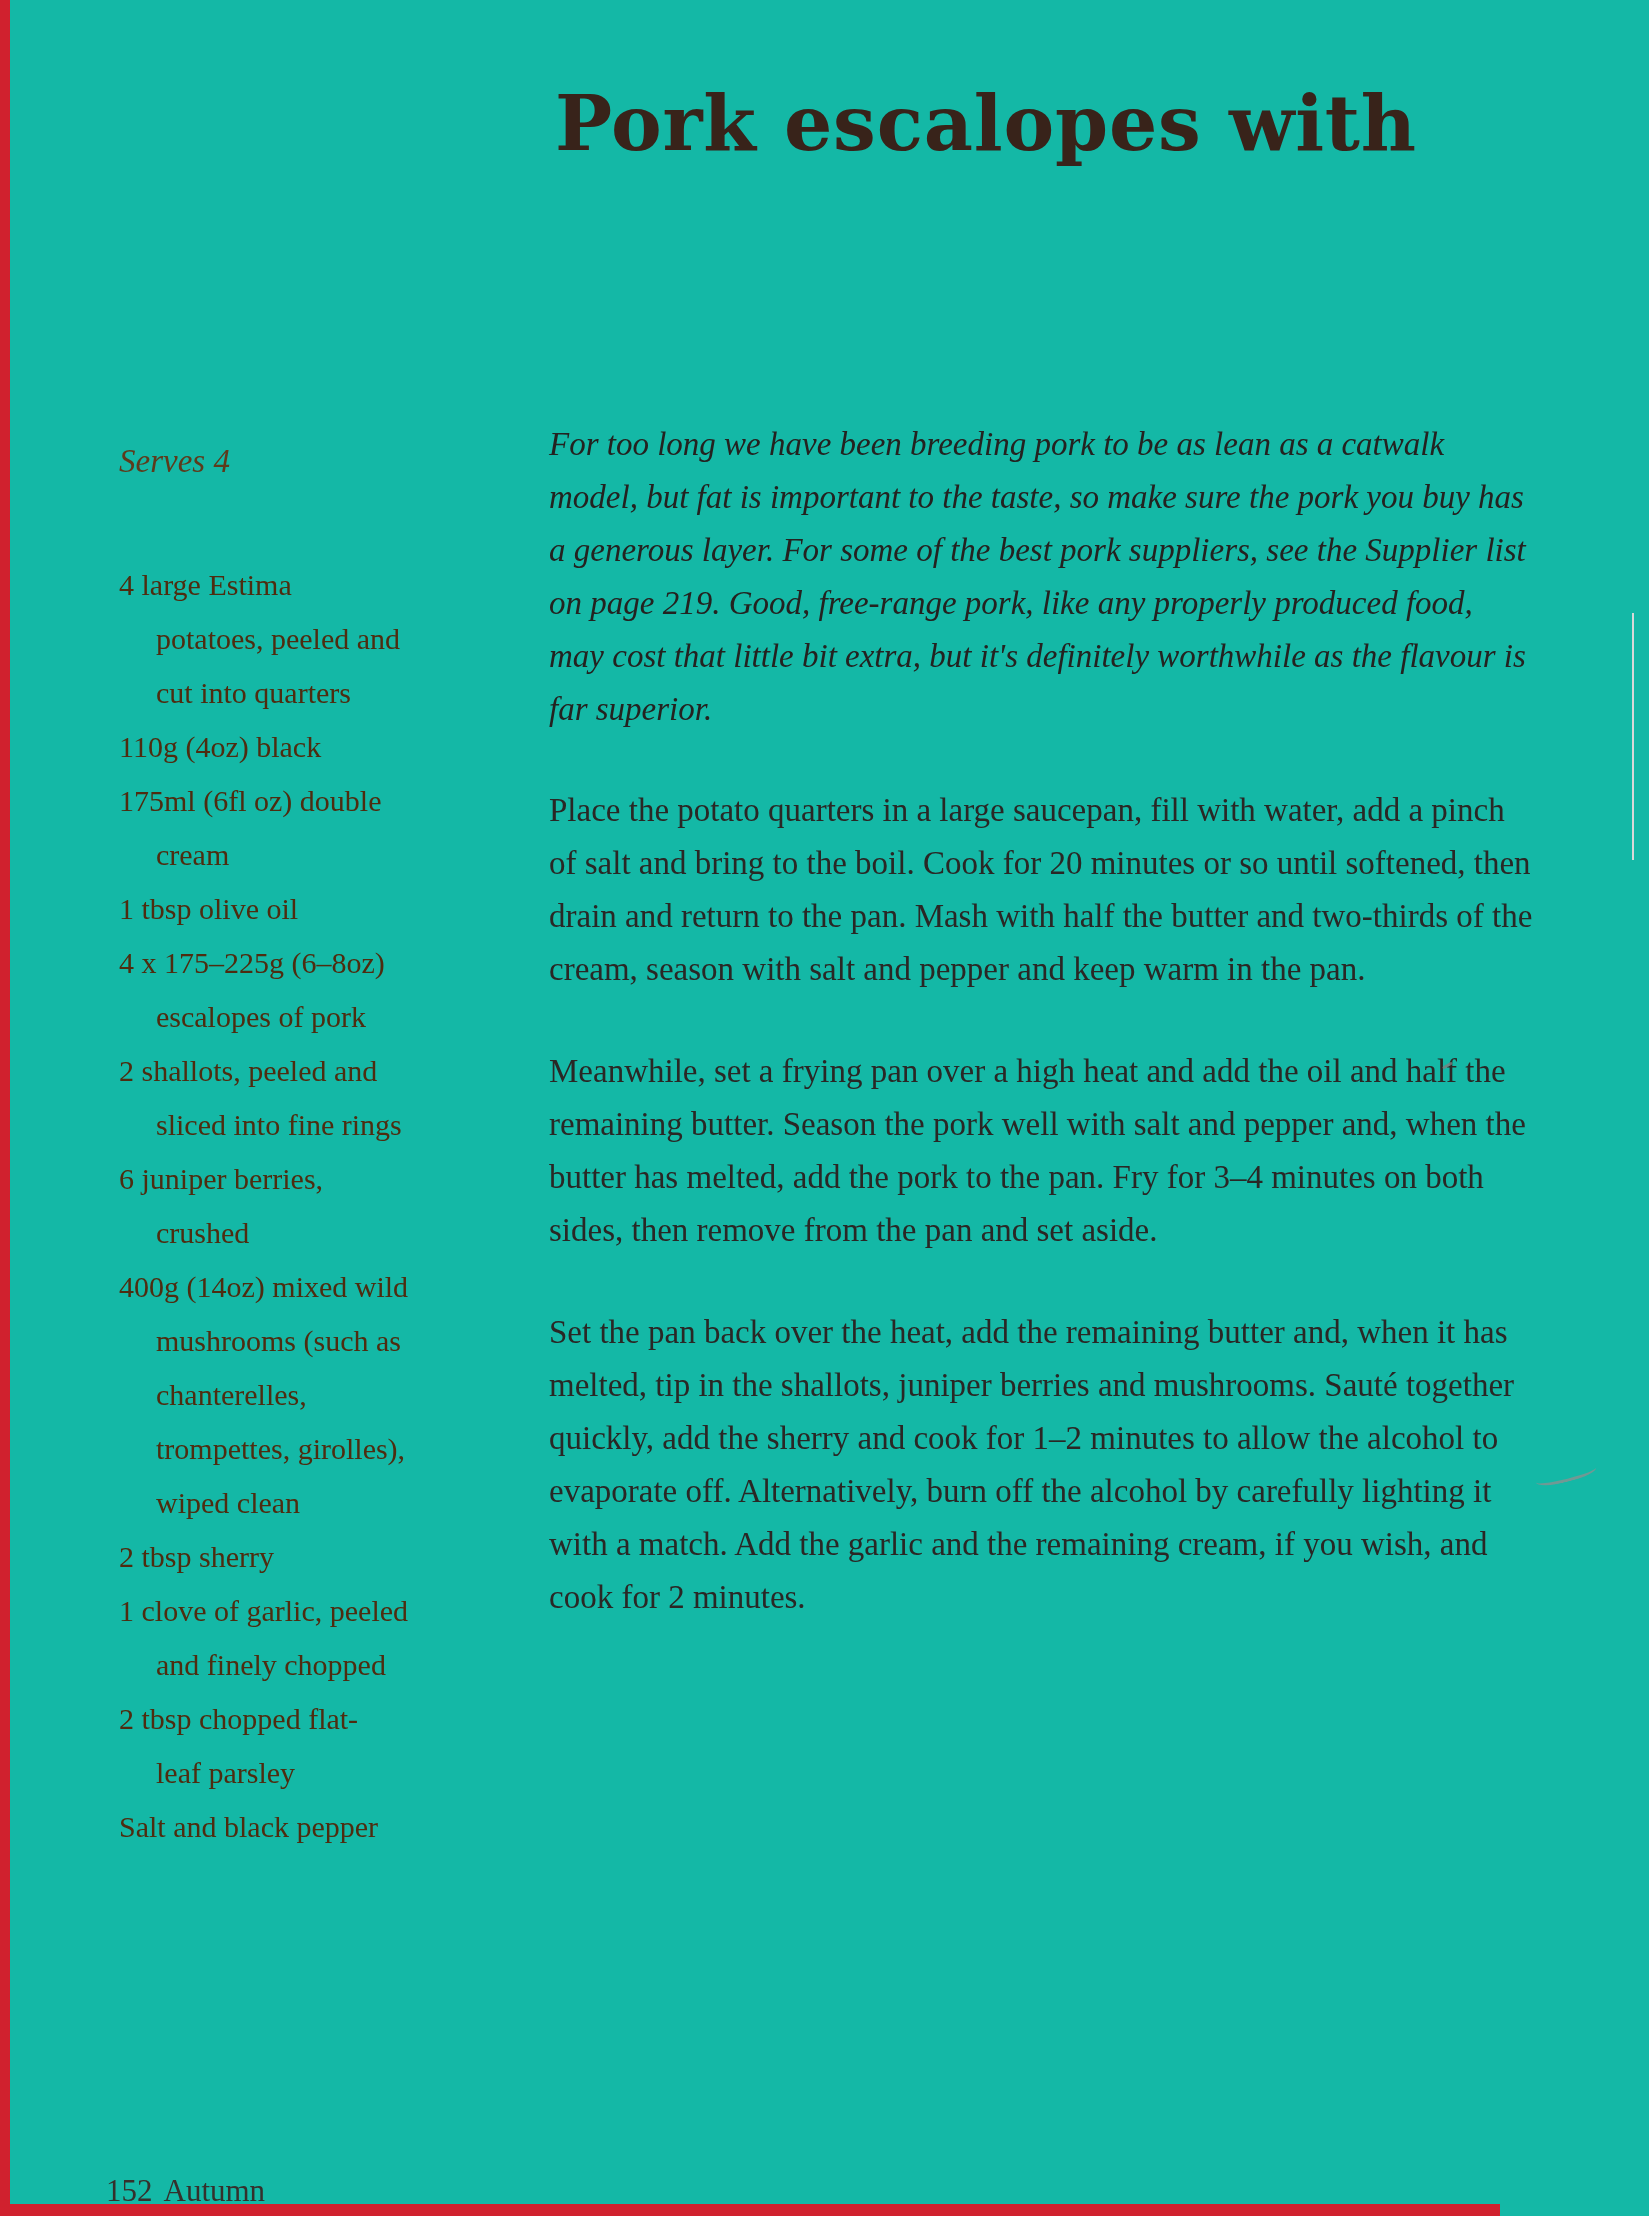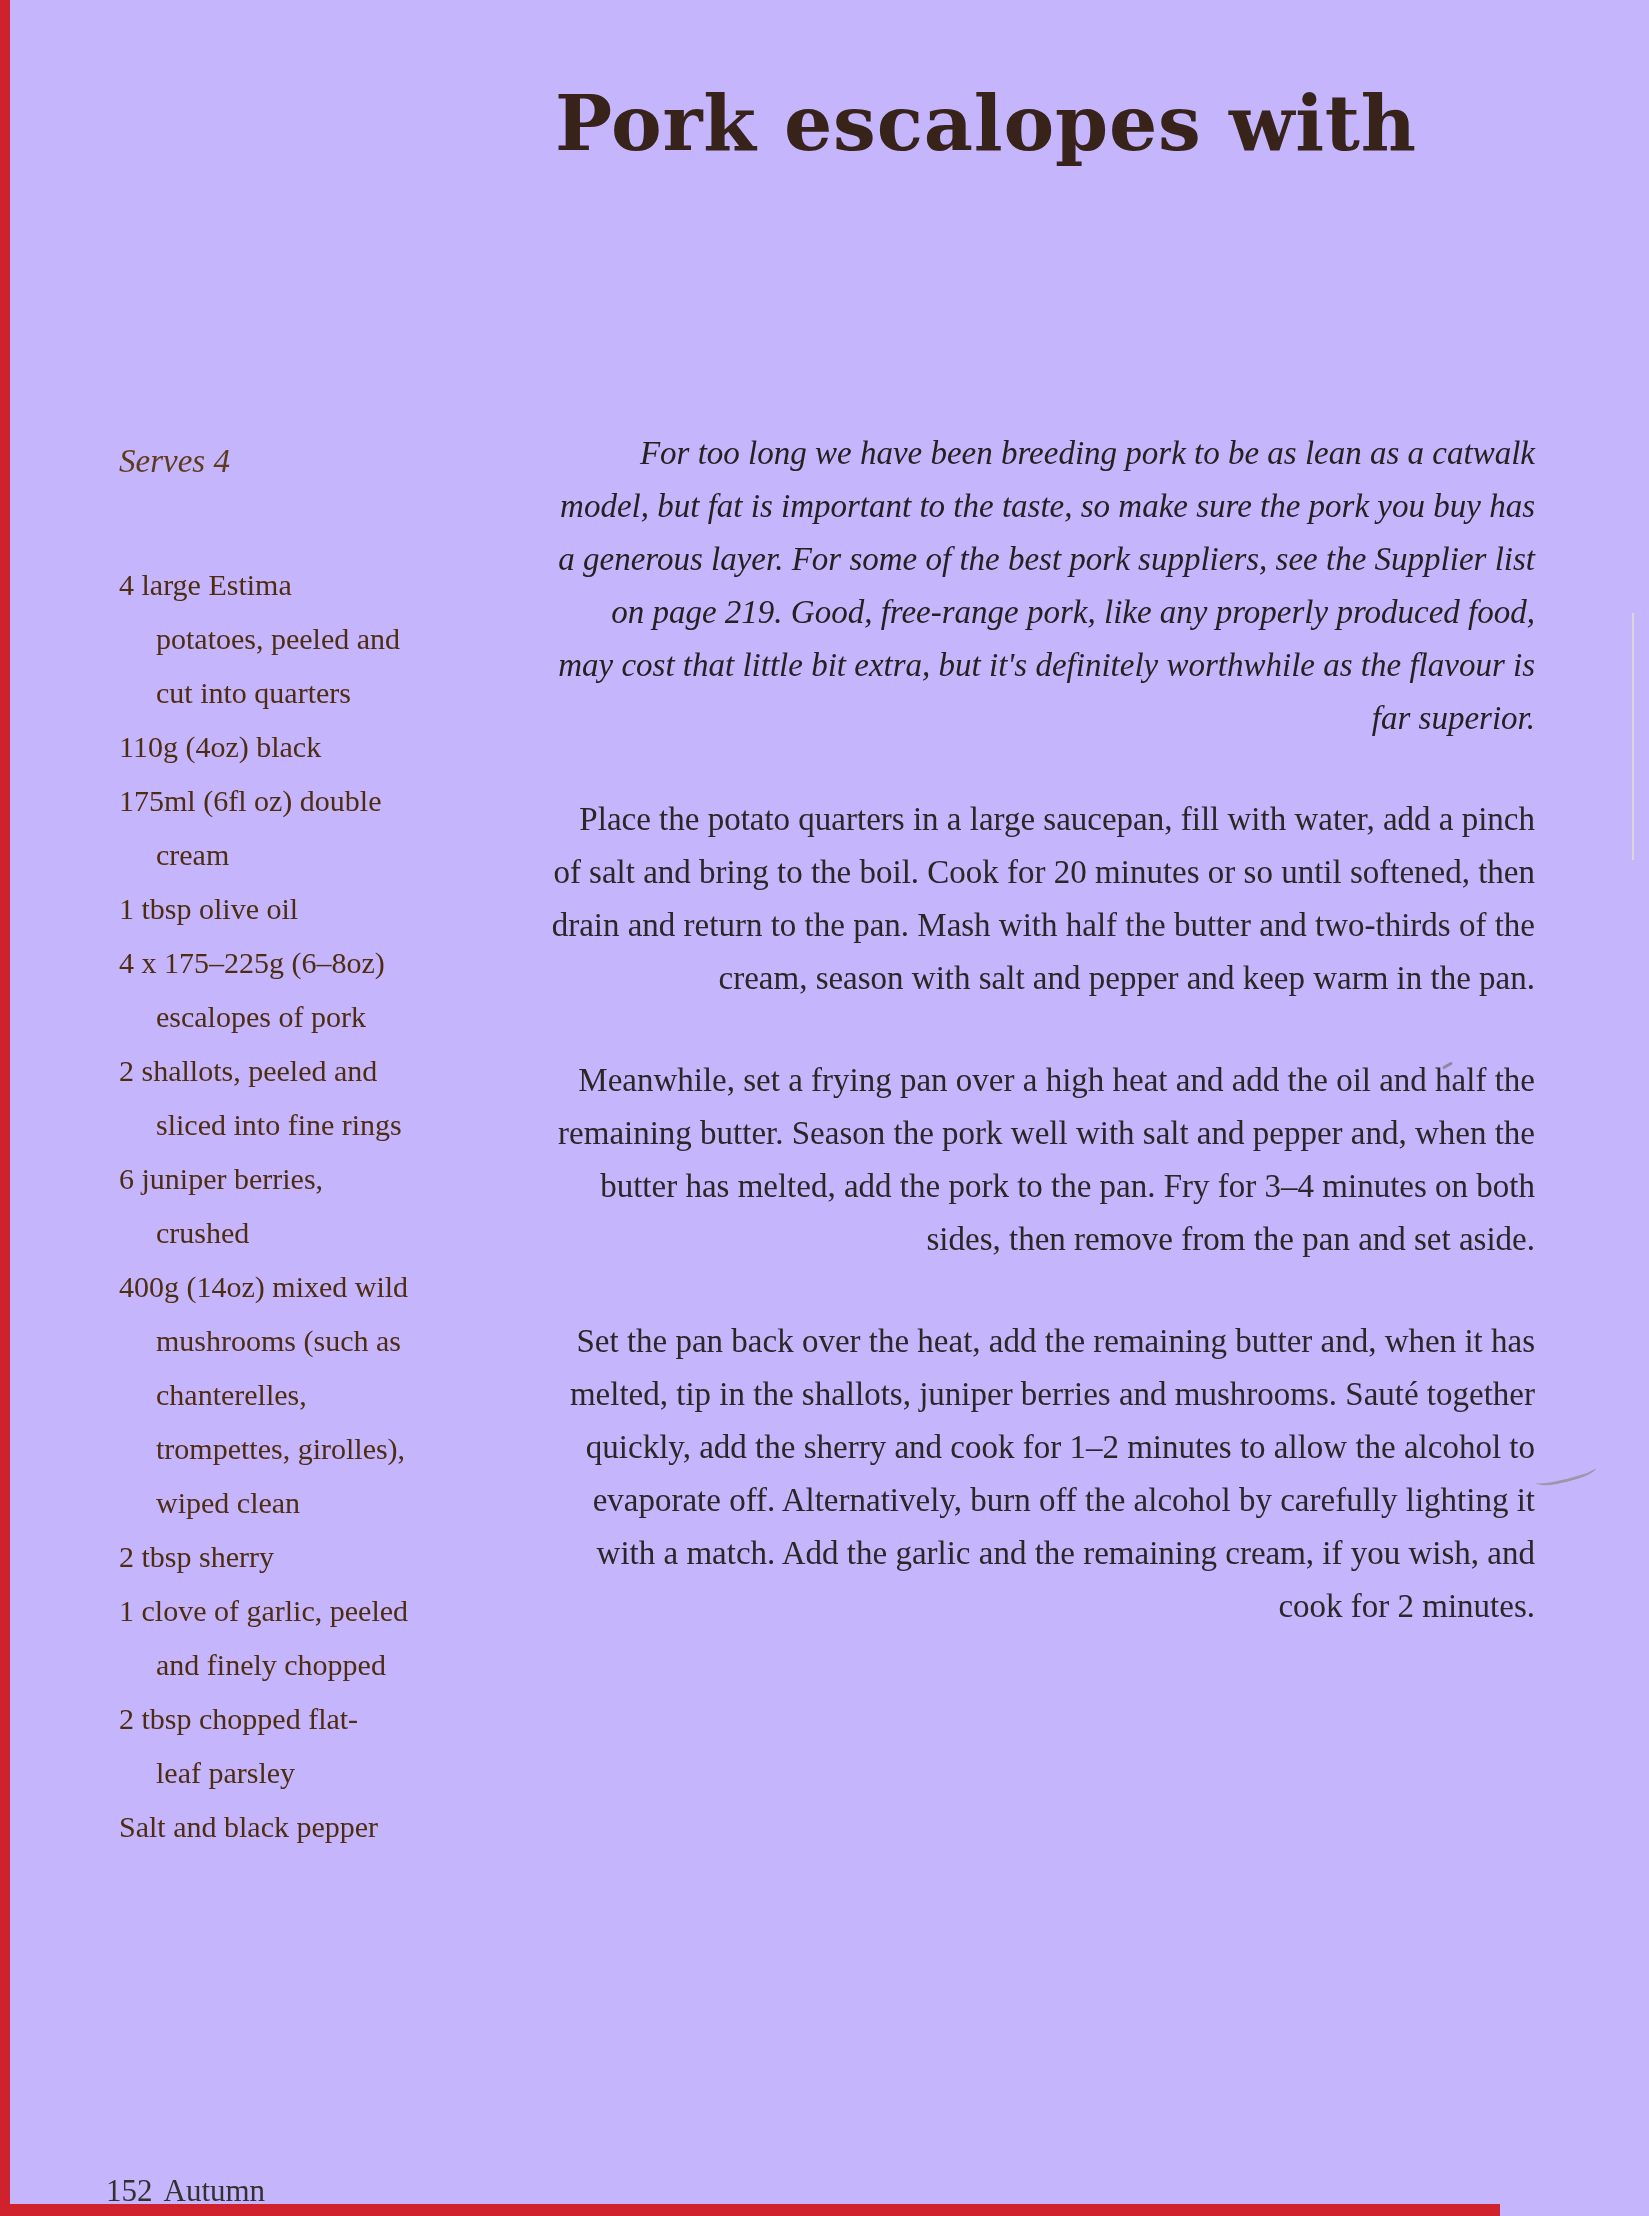--- a/index.html
+++ b/index.html
@@ -2,21 +2,21 @@
 <html style="font-size:12.7px"><head>
 <meta charset="utf-8">
 <style>
   * { margin: 0; padding: 0; box-sizing: border-box; }
   html, body { background: #e9e9e9; }
   .page {
     position: relative;
     width: 1649px;
     height: 2216px;
     margin: 0 auto;
-    background: #c4b5fd;
+    background: #14b8a6;
     overflow: hidden;
     font-family: "Liberation Serif", serif;
     color: #2a2725;
   }
   .red-spine {
     position: absolute;
     left: 0; top: 0;
     width: 10.3px; height: 100%;
   }
   .red-bottom-edge {
@@ -53,23 +53,22 @@
     font-weight: 400;
     font-size: 30px;
     line-height: 54px;
     color: #4e2c10;
     padding-left: 37px;
     text-indent: -37px;
     white-space: pre-line;
   }
   .main-col {
     position: absolute;
-    left: 549px; top: 427px;
+    left: 549px; top: 418px;
     width: 986px;
-    text-align: right;
   }
   .intro {
     font-style: italic;
     font-size: 33px;
     line-height: 53px;
     color: #242220;
     margin-bottom: 48px;
   }
   .para {
     font-size: 33px;

